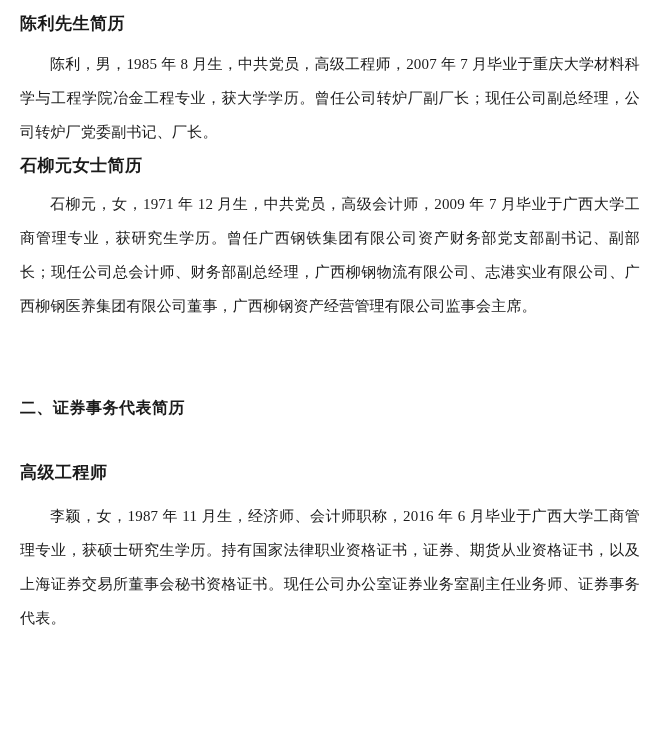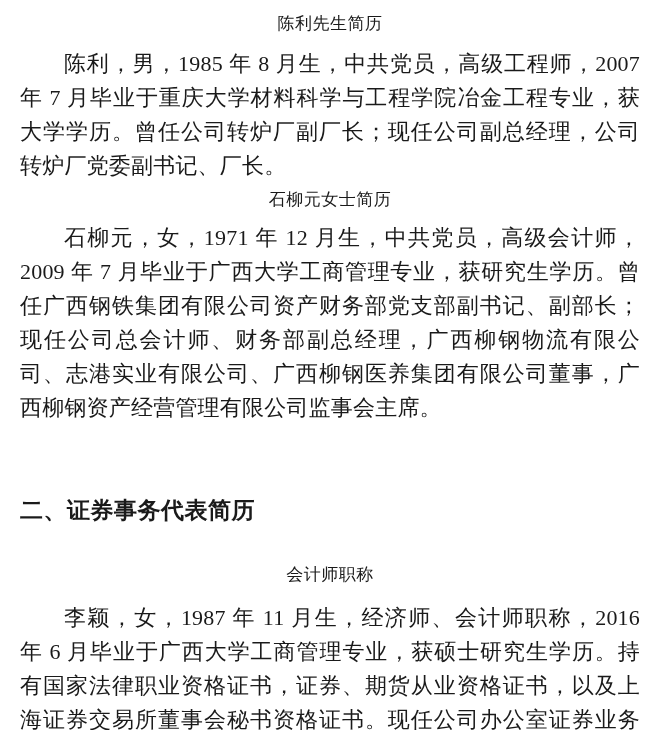--- a/index.html
+++ b/index.html
@@ -17,43 +17,42 @@
   .page {
     box-sizing: border-box;
     width: 660px;
     height: 730px;
     padding: 7px 20px 0 20px;
     background: #ffffff;
     overflow: hidden;
   }
   .bio-title {
     font-size: 17px;
-    font-weight: normal;
+    font-weight: bold;
     line-height: 34px;
-    text-align: center;
     margin: 0;
     letter-spacing: 0.5px;
   }
   .bio-para {
-    font-size: 22px;
+    font-size: 15px;
     line-height: 34px;
     text-align: justify;
     text-justify: inter-character;
     text-indent: 2em;
     margin: 6px 0 0 0;
     letter-spacing: 0.2px;
   }
   .title-second {
   }
   .para-tight {
     margin-top: 4px;
   }
   .section-heading {
     font-family: "Liberation Sans", "DejaVu Sans", sans-serif;
-    font-size: 23px;
+    font-size: 16px;
     font-weight: 700;
     line-height: 34px;
     text-align: left;
     margin: 68px 0 0 0;
     letter-spacing: 0.5px;
   }
   .title-third {
     margin-top: 31px;
   }
   .para-last {
@@ -68,17 +67,17 @@
   <h3 class="bio-title">陈利先生简历</h3>
 
   <p class="bio-para">陈利，男，1985 年 8 月生，中共党员，高级工程师，2007 年 7 月毕业于重庆大学材料科学与工程学院冶金工程专业，获大学学历。曾任公司转炉厂副厂长；现任公司副总经理，公司转炉厂党委副书记、厂长。</p>
 
   <h3 class="bio-title title-second">石柳元女士简历</h3>
 
   <p class="bio-para para-tight">石柳元，女，1971 年 12 月生，中共党员，高级会计师，2009 年 7 月毕业于广西大学工商管理专业，获研究生学历。曾任广西钢铁集团有限公司资产财务部党支部副书记、副部长；现任公司总会计师、财务部副总经理，广西柳钢物流有限公司、志港实业有限公司、广西柳钢医养集团有限公司董事，广西柳钢资产经营管理有限公司监事会主席。</p>
 
   <h2 class="section-heading">二、证券事务代表简历</h2>
 
-  <h3 class="bio-title title-third">会计师职称</h3>
+  <h3 class="bio-title title-third">高级工程师</h3>
 
   <p class="bio-para para-last">李颖，女，1987 年 11 月生，经济师、会计师职称，2016 年 6 月毕业于广西大学工商管理专业，获硕士研究生学历。持有国家法律职业资格证书，证券、期货从业资格证书，以及上海证券交易所董事会秘书资格证书。现任公司办公室证券业务室副主任业务师、证券事务代表。</p>
 
 </div>
 
 </body></html>

